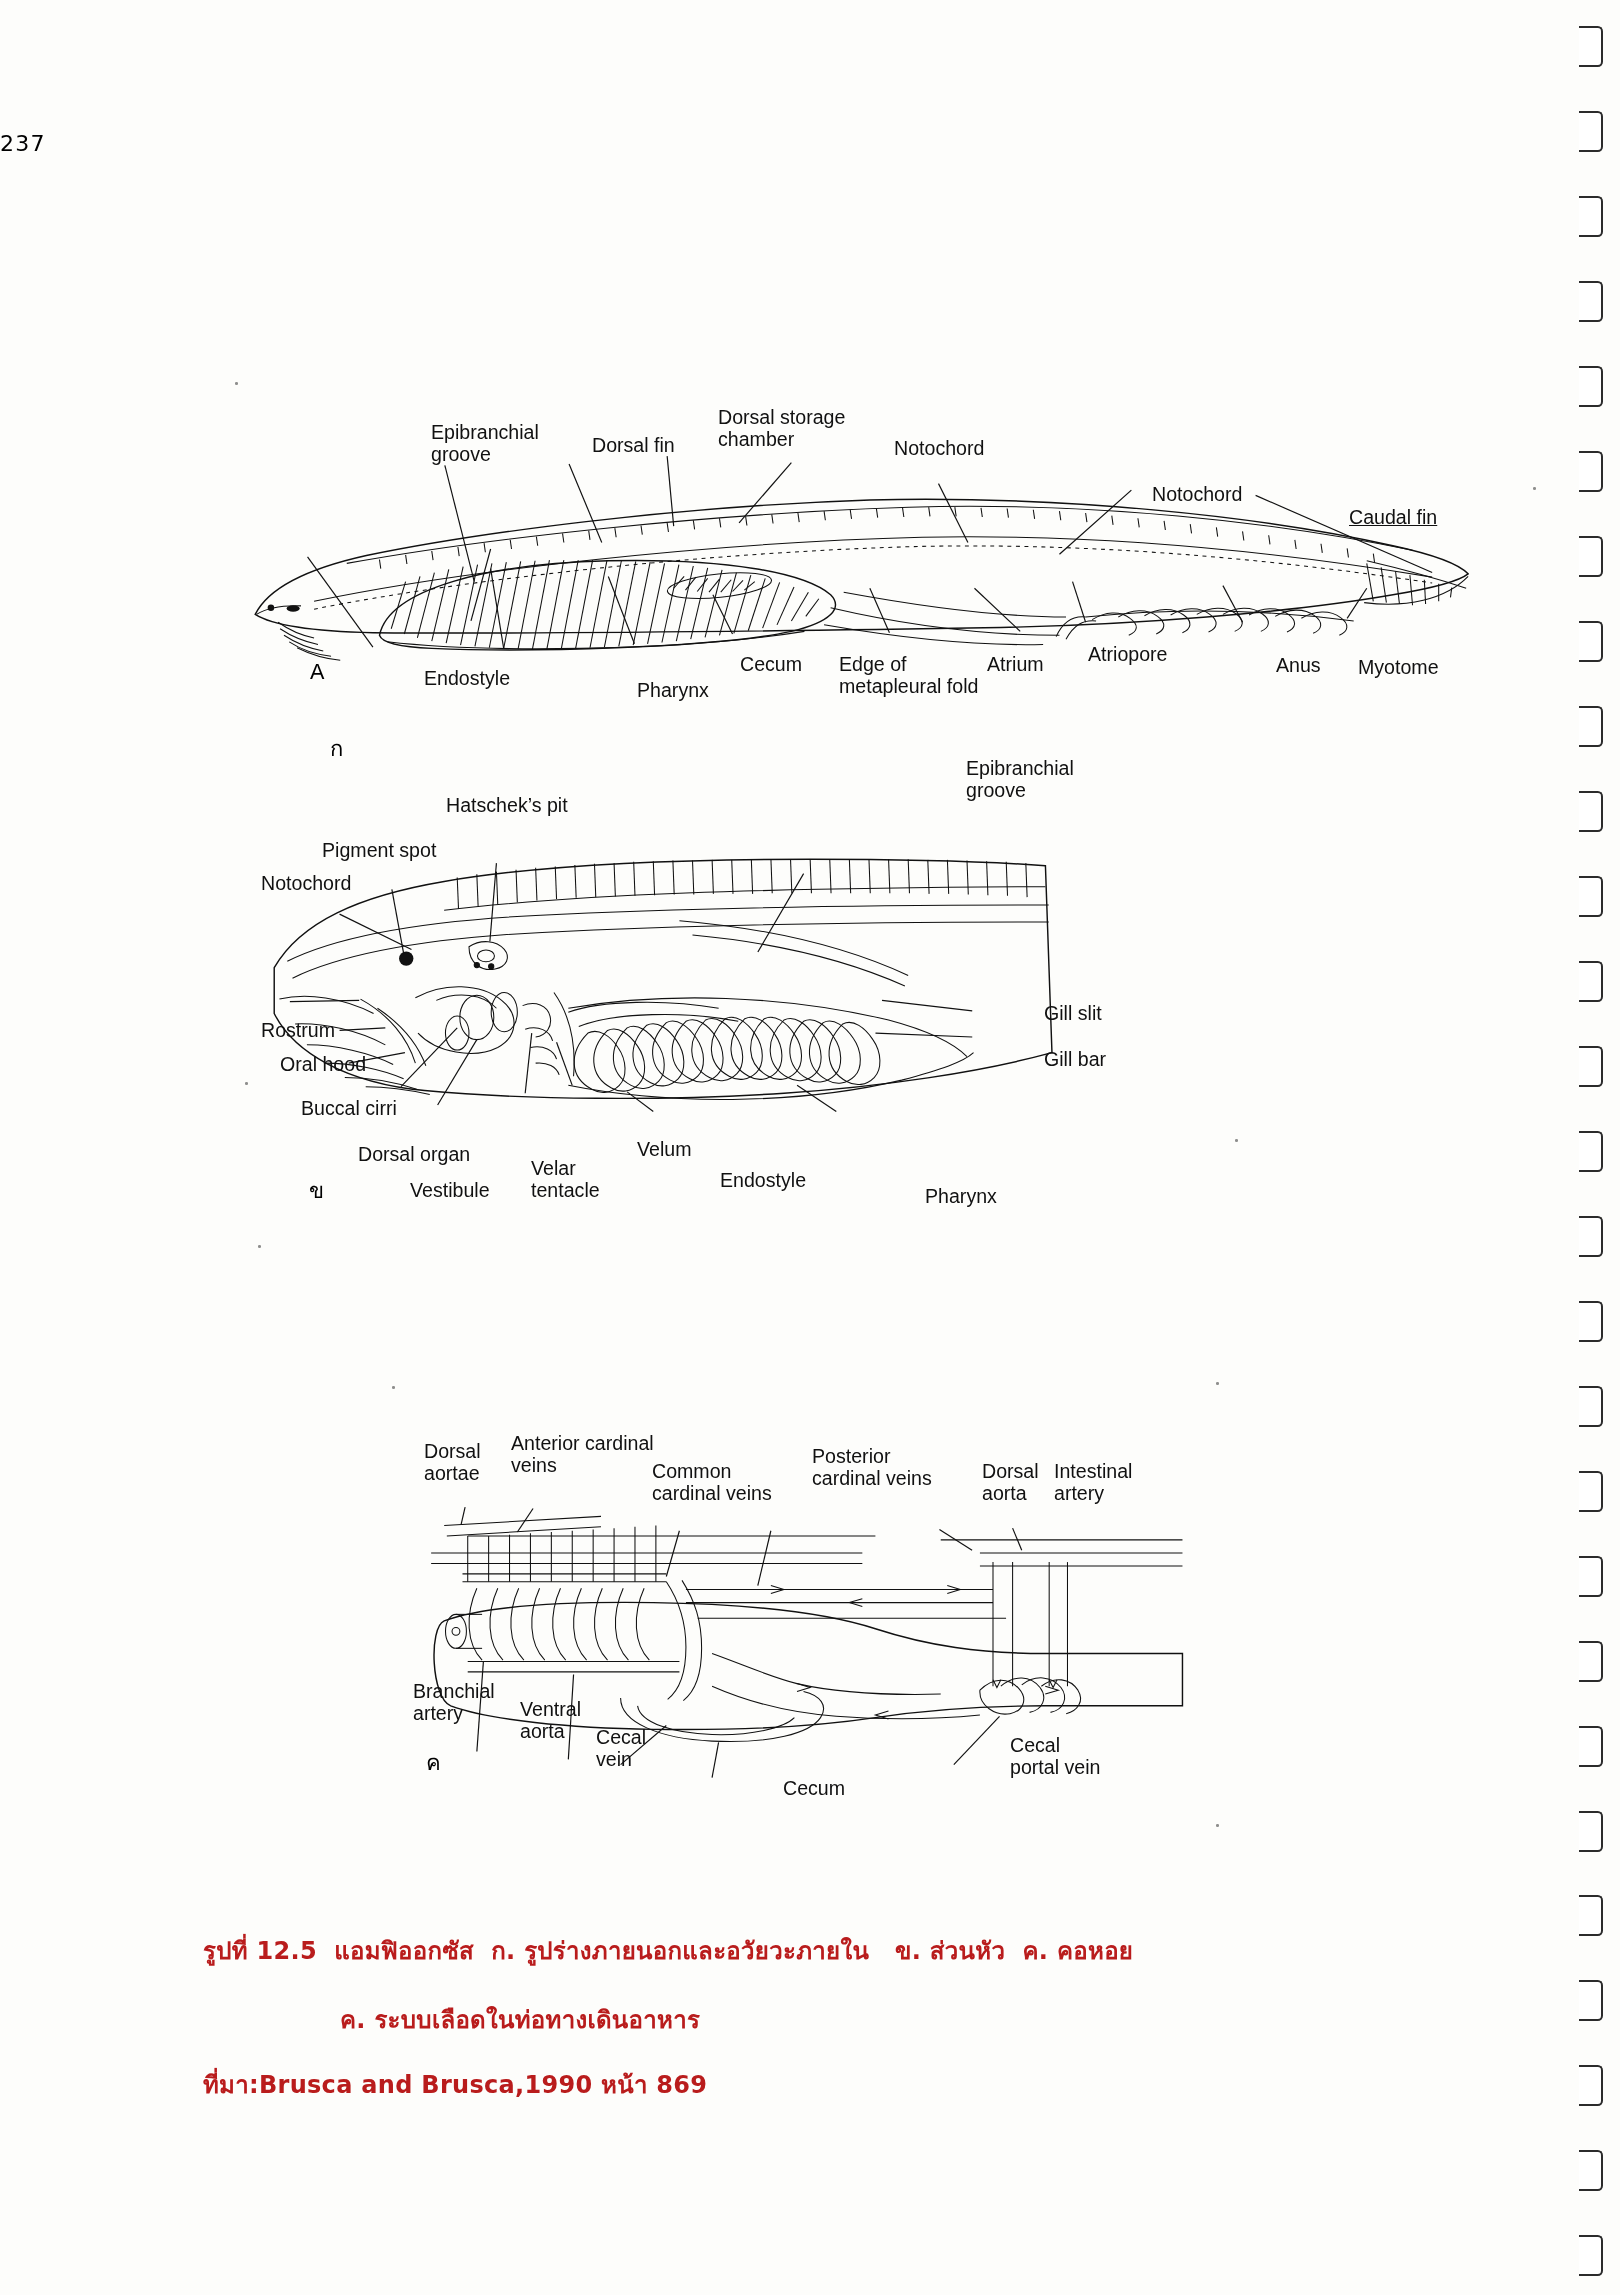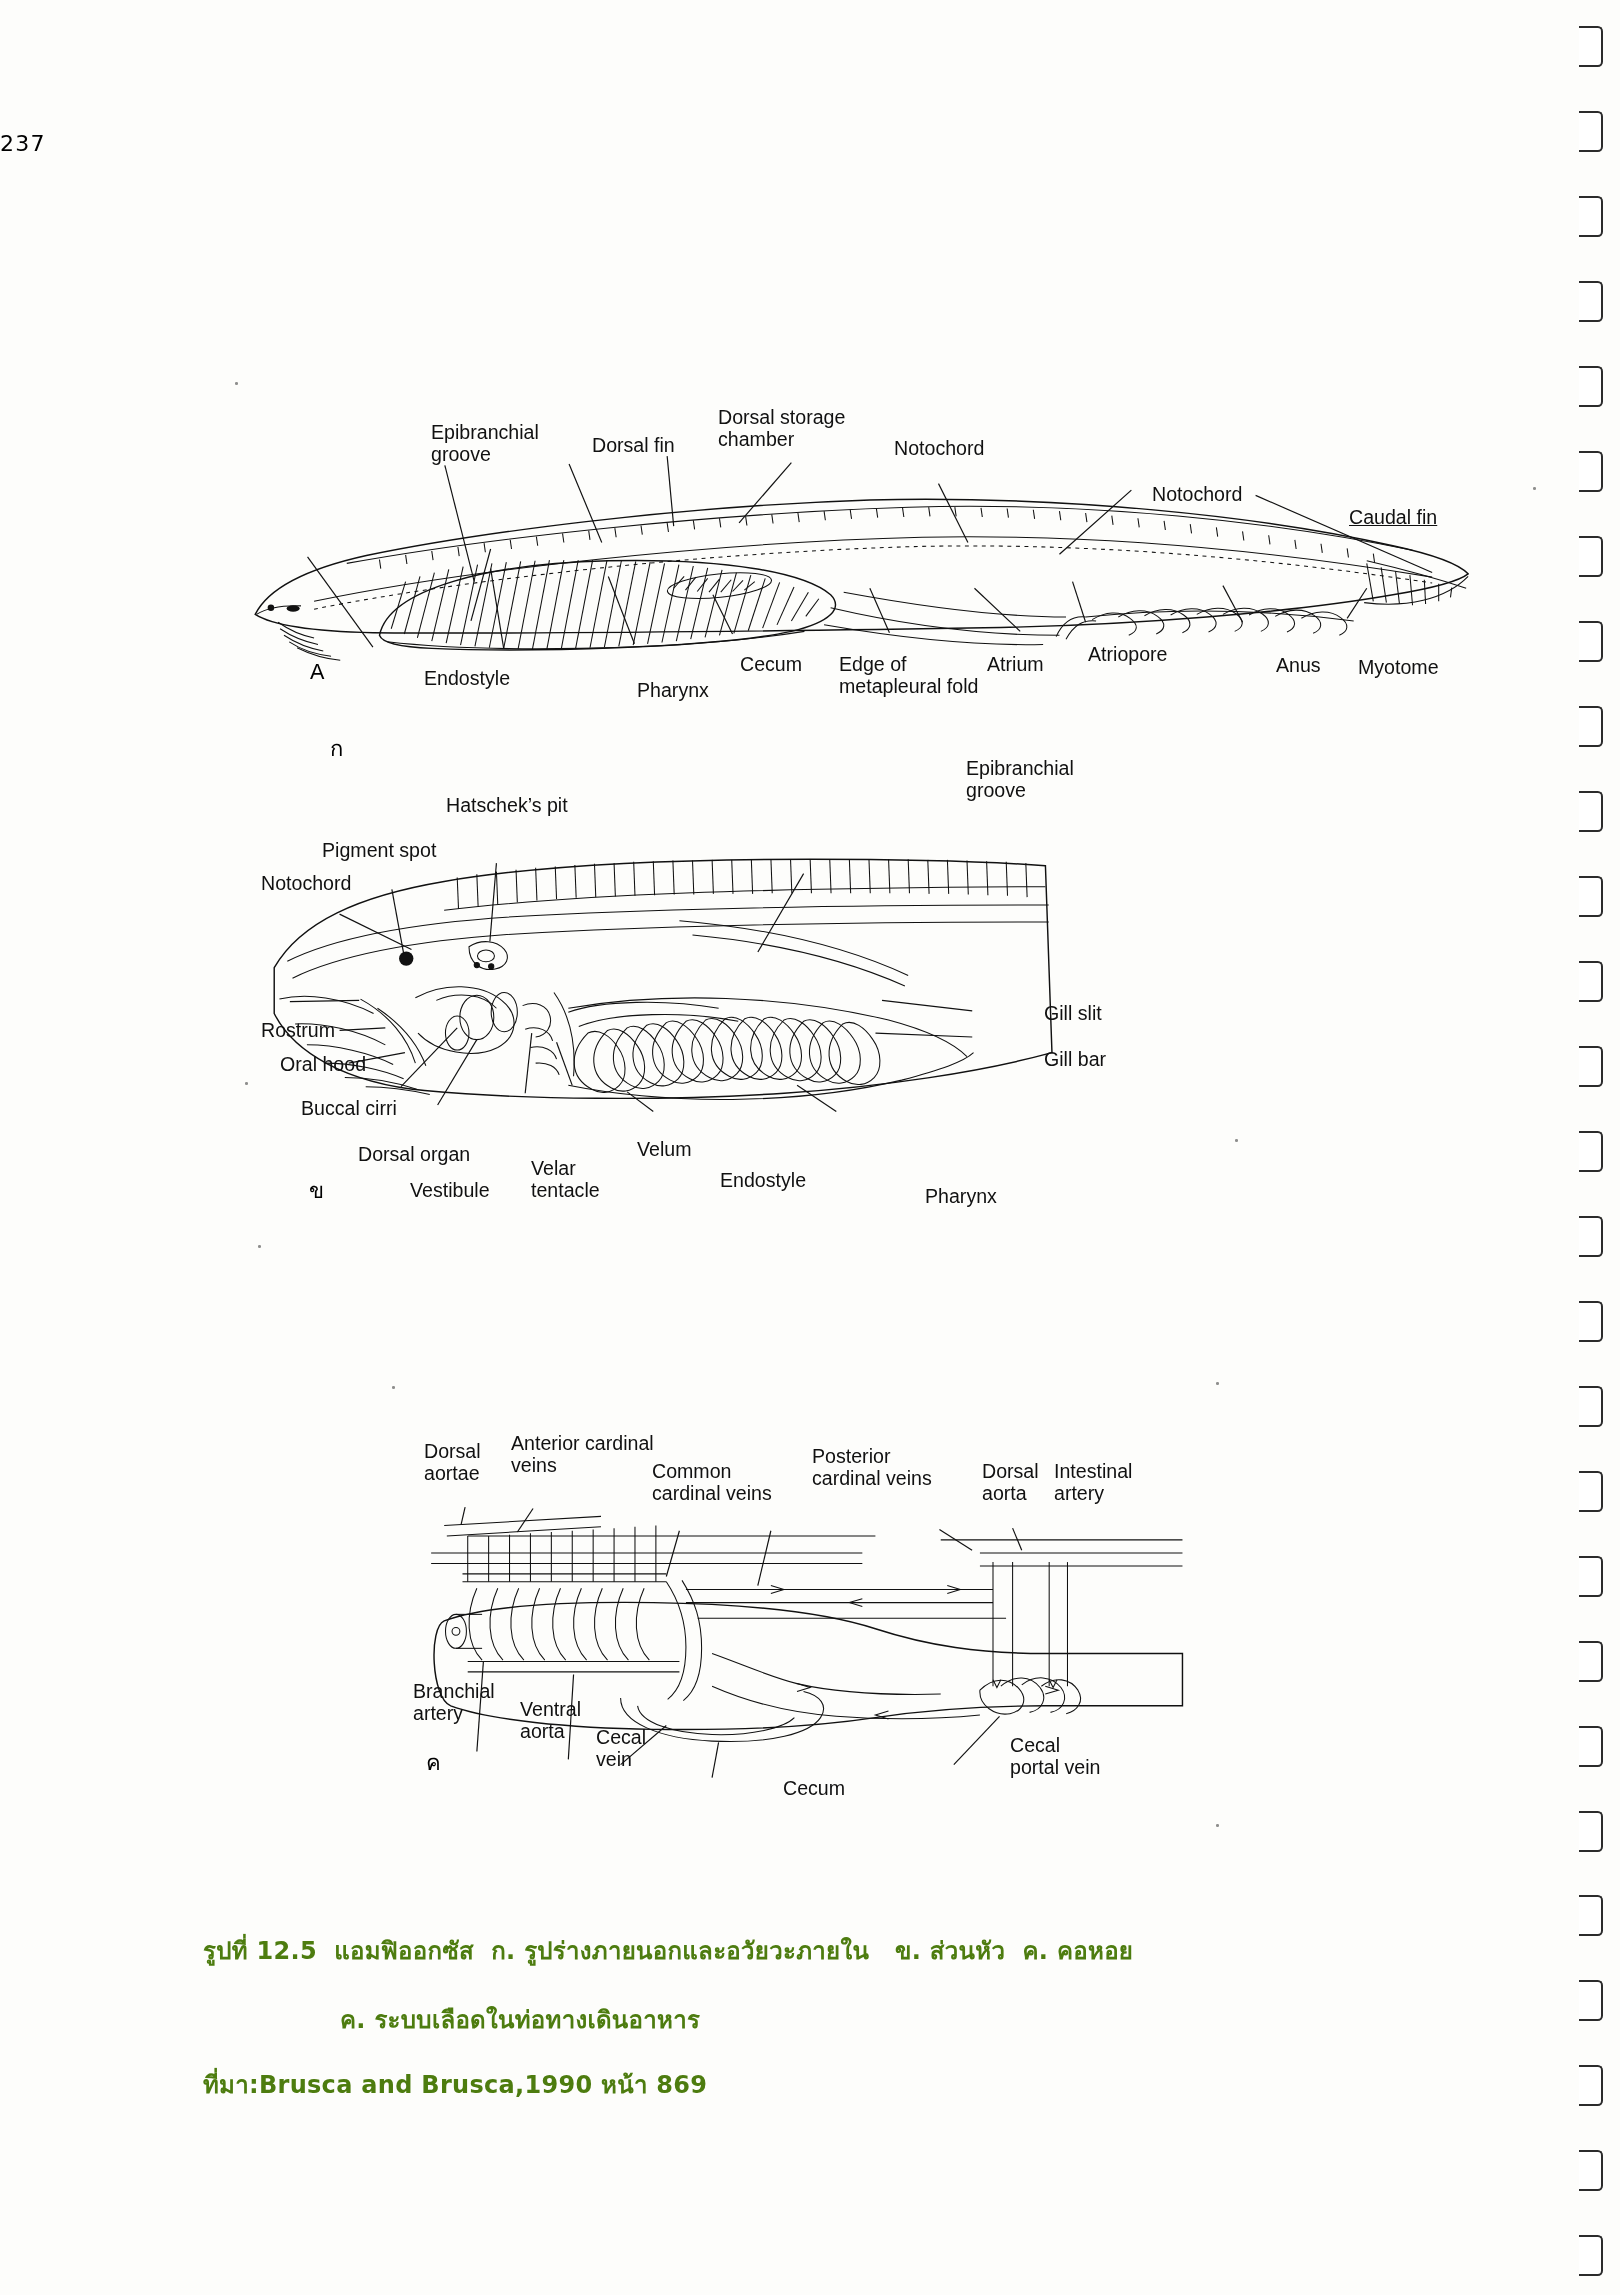--- a/index.html
+++ b/index.html
@@ -55,21 +55,21 @@
     font-family: "Liberation Sans", sans-serif;
     font-size: 19.6px;
     color: #111;
     white-space: pre;
     line-height: 1.12;
   }
   .caption {
     position: absolute;
     font-family: "DejaVu Sans", sans-serif;
     font-size: 24px;
-    color: #4d7c0f;
+    color: #b91c1c;
     white-space: pre;
     font-weight: 600;
     letter-spacing: 0.3px;
   }
   .panel-letter {
     position: absolute;
     font-size: 21.6px;
     font-family: "Liberation Sans", sans-serif;
   }
   .panel-letter.thaich {

